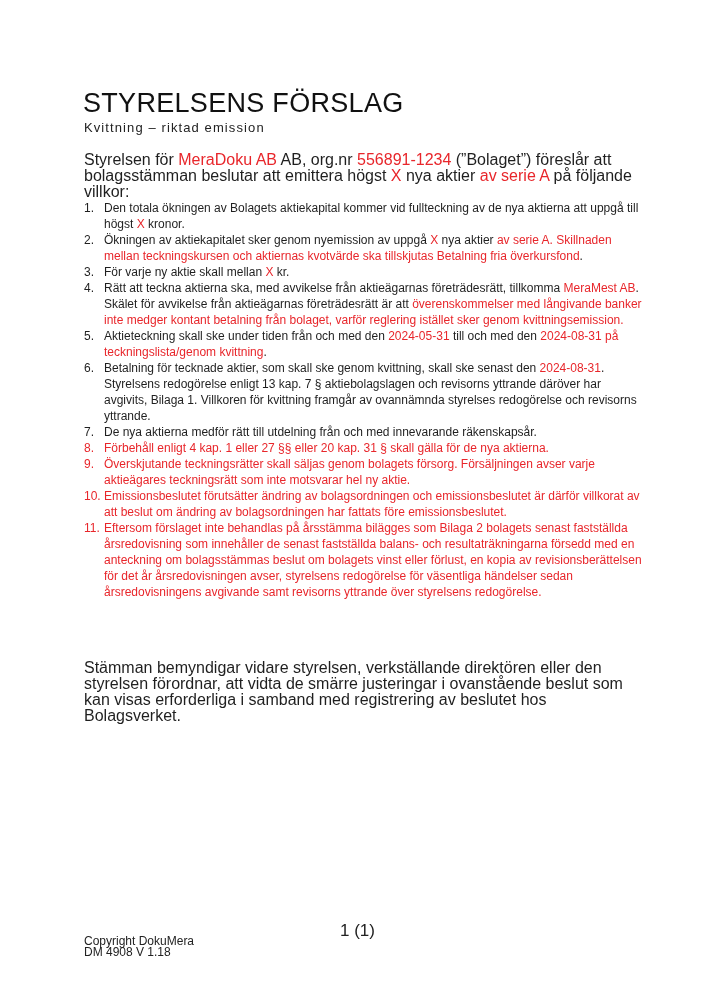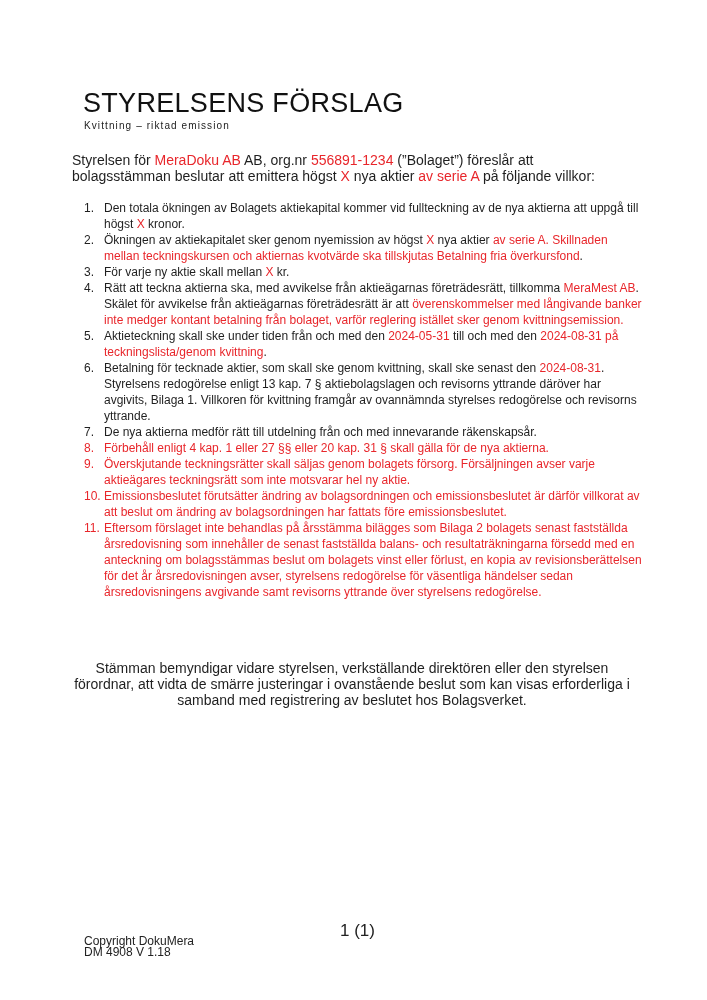--- a/index.html
+++ b/index.html
@@ -1,44 +1,44 @@
 <!DOCTYPE html>
 <html><head>
 <meta charset="utf-8">
 <style>
   html, body { margin: 0; padding: 0; background: #ffffff; }
   body { width: 707px; height: 1000px; position: relative; overflow: hidden;
          font-family: "Liberation Sans", "DejaVu Sans", sans-serif; color: #1f1f1f; }
   .page { position: absolute; left: 0; top: 0; width: 707px; height: 711px; }
   .title { position: absolute; left: 83px; top: 88px; font-size: 27px; letter-spacing: 0.3px;
            color: #111; font-weight: normal; margin: 0; line-height: 30px; }
-  .subtitle { position: absolute; left: 84px; top: 120px; font-size: 10px; letter-spacing: 1.1px; color: #222; }
-  .body { position: absolute; left: 72px; width: 560px; font-size: 14px; line-height: 16px; color: #1f1f1f; }
+  .subtitle { position: absolute; left: 84px; top: 120px; font-size: 13px; letter-spacing: 1.1px; color: #222; }
+  .body { position: absolute; left: 84px; width: 560px; font-size: 16px; line-height: 16px; color: #1f1f1f; }
   .intro { top: 152px; }
   .red { color: #e8262b; }
   ol { position: absolute; left: 84px; top: 200px; width: 560px; margin: 0; padding: 0; list-style: none;
        font-size: 12px; line-height: 16px; }
   ol li { position: relative; padding-left: 20px; }
   ol li .num { position: absolute; left: 0; top: 0; }
-  .closing { top: 660px; text-align: center; }
+  .closing { top: 660px; }
   .pagenum { position: absolute; left: 340px; top: 921px; font-size: 17px; color: #222; }
   .footer { position: absolute; left: 84px; top: 936px; font-size: 12px; line-height: 10.5px; color: #222; }
 </style>
 </head>
 <body>
 
 <div class="page">
   <h1 class="title">STYRELSENS FÖRSLAG</h1>
   <div class="subtitle">Kvittning – riktad emission</div>
 
   <div class="body intro"><span>Styrelsen för </span><span class="red">MeraDoku AB</span><span> AB, org.nr </span><span class="red">556891-1234</span><span> (”Bolaget”) föreslår att bolagsstämman beslutar att emittera högst </span><span class="red">X</span><span> nya aktier </span><span class="red">av serie A</span><span> på följande villkor:</span></div>
 
   <ol>
     <li><span class="num">1.</span><span>Den totala ökningen av Bolagets aktiekapital kommer vid fullteckning av de nya aktierna att uppgå till högst </span><span class="red">X</span><span> kronor.</span></li>
-    <li><span class="num">2.</span><span>Ökningen av aktiekapitalet sker genom nyemission av högst </span><span class="red">X</span><span> nya aktier </span><span class="red">av serie A. Skillnaden mellan teckningskursen och aktiernas kvotvärde ska tillskjutas Betalning fria överkursfond</span><span>.</span></li>
+    <li><span class="num">2.</span><span>Ökningen av aktiekapitalet sker genom nyemission av uppgå </span><span class="red">X</span><span> nya aktier </span><span class="red">av serie A. Skillnaden mellan teckningskursen och aktiernas kvotvärde ska tillskjutas Betalning fria överkursfond</span><span>.</span></li>
     <li><span class="num">3.</span><span>För varje ny aktie skall mellan </span><span class="red">X</span><span> kr.</span></li>
     <li><span class="num">4.</span><span>Rätt att teckna aktierna ska, med avvikelse från aktieägarnas företrädesrätt, tillkomma </span><span class="red">MeraMest AB</span><span>. Skälet för avvikelse från aktieägarnas företrädesrätt är att </span><span class="red">överenskommelser med långivande banker inte medger kontant betalning från bolaget, varför reglering istället sker genom kvittningsemission.</span></li>
     <li><span class="num">5.</span><span>Aktieteckning skall ske under tiden från och med den </span><span class="red">2024-05-31</span><span> till och med den </span><span class="red">2024-08-31 på teckningslista/genom kvittning</span><span>.</span></li>
     <li><span class="num">6.</span><span>Betalning för tecknade aktier, som skall ske genom kvittning, skall ske senast den </span><span class="red">2024-08-31</span><span>. Styrelsens redogörelse enligt 13 kap. 7 § aktiebolagslagen och revisorns yttrande däröver har avgivits, Bilaga 1. Villkoren för kvittning framgår av ovannämnda styrelses redogörelse och revisorns yttrande.</span></li>
     <li><span class="num">7.</span><span>De nya aktierna medför rätt till utdelning från och med innevarande räkenskapsår.</span></li>
     <li><span class="num red">8.</span><span class="red">Förbehåll enligt 4 kap. 1 eller 27 §§ eller 20 kap. 31 § skall gälla för de nya aktierna.</span></li>
     <li><span class="num red">9.</span><span class="red">Överskjutande teckningsrätter skall säljas genom bolagets försorg. Försäljningen avser varje aktieägares teckningsrätt som inte motsvarar hel ny aktie.</span></li>
     <li><span class="num red">10.</span><span class="red">Emissionsbeslutet förutsätter ändring av bolagsordningen och emissionsbeslutet är därför villkorat av att beslut om ändring av bolagsordningen har fattats före emissionsbeslutet.</span></li>
     <li><span class="num red">11.</span><span class="red">Eftersom förslaget inte behandlas på årsstämma bilägges som Bilaga 2 bolagets senast fastställda årsredovisning som innehåller de senast fastställda balans- och resultaträkningarna försedd med en anteckning om bolagsstämmas beslut om bolagets vinst eller förlust, en kopia av revisionsberättelsen för det år årsredovisningen avser, styrelsens redogörelse för väsentliga händelser sedan årsredovisningens avgivande samt revisorns yttrande över styrelsens redogörelse.</span></li>
   </ol>

